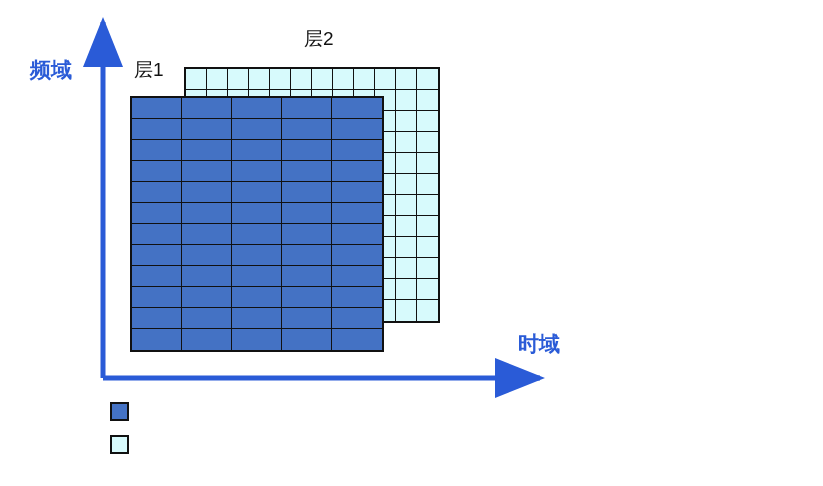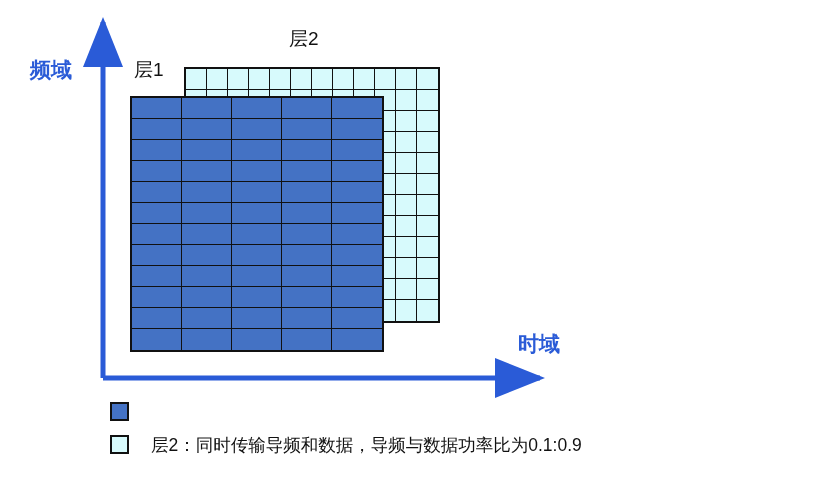--- a/index.html
+++ b/index.html
@@ -61,21 +61,21 @@
 
   
   .block-title {
     position: absolute;
     font-size: 19px;
     color: #111111;
     white-space: nowrap;
     z-index: 4;
   }
   #layer1-title { left: 134px; top: 57px; }
-  #layer2-title { left: 289px; top: 26px; }
+  #layer2-title { left: 304px; top: 26px; }
 
   
   #legend {
     position: absolute;
     left: 110px;
     top: 395px;
     width: 700px;
   }
   .legend-row {
     display: flex;
@@ -328,17 +328,16 @@
 
   <span class="block-title" id="layer1-title">层1</span>
   <span class="block-title" id="layer2-title">层2</span>
 
   <div id="legend">
     <div class="legend-row">
       <span class="swatch l1"></span>
     </div>
     <div class="legend-row">
       <span class="swatch l2"></span>
-      <span class="legend-text">层2：同时传输导频和数据，导频与数据功率比为0.1:0.9</span>
     </div>
   </div>
 
 </div>
 
 </body></html>

